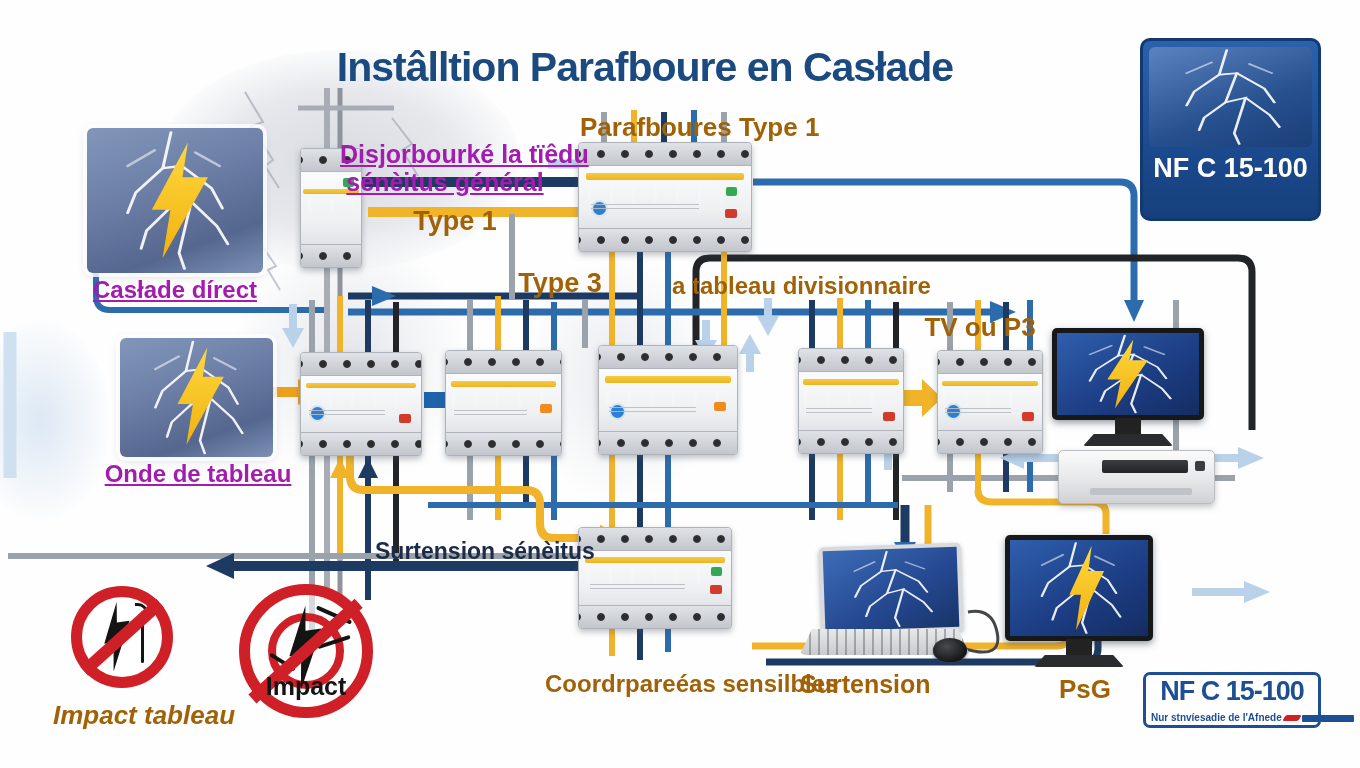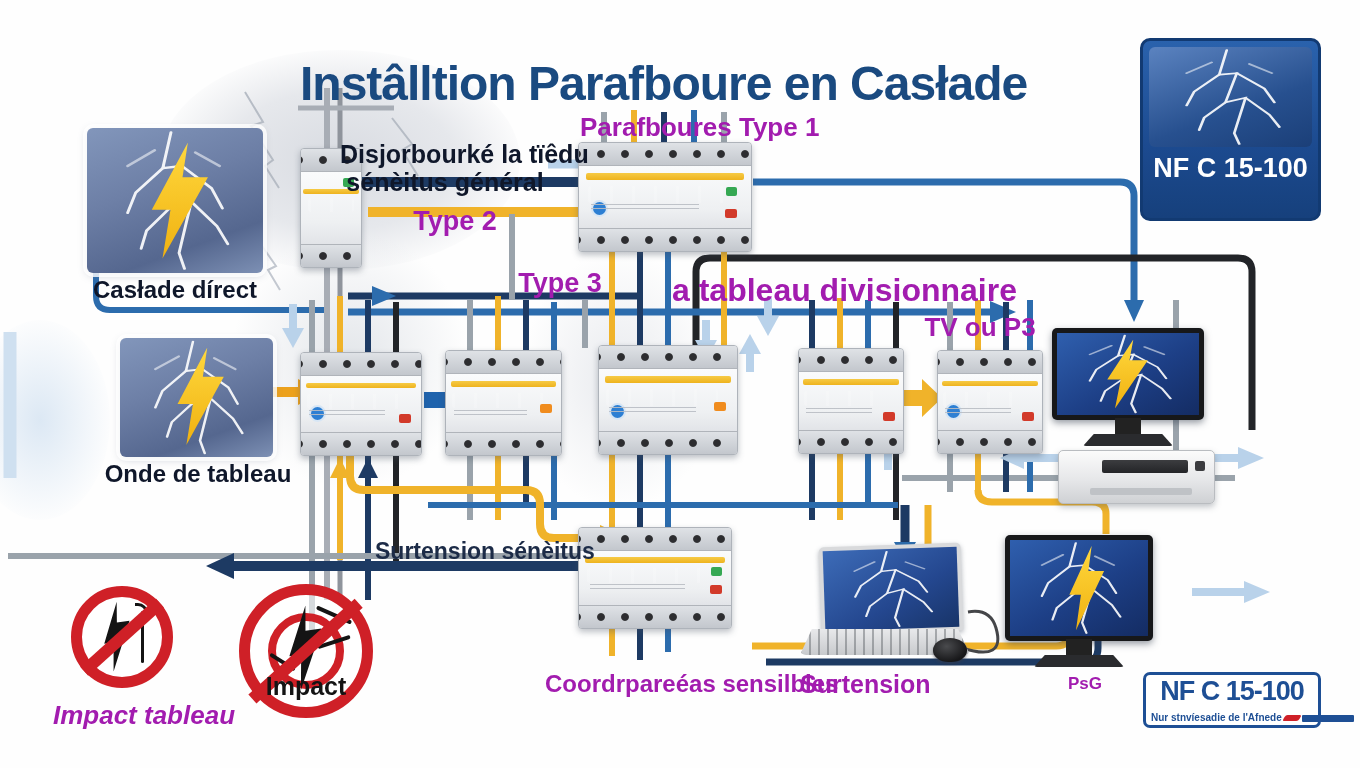--- a/index.html
+++ b/index.html
@@ -13,23 +13,23 @@
   .blob{position:absolute;border-radius:50%;pointer-events:none;}
   .blob.gray1{left:160px;top:50px;width:360px;height:220px;background:radial-gradient(ellipse at center,#d8dbe1 0%,#e6e8ec 45%,rgba(255,255,255,0) 75%);}
   .blob.gray2{left:230px;top:230px;width:240px;height:260px;background:radial-gradient(ellipse at center,#e3e6ea 0%,rgba(255,255,255,0) 70%);}
   .blob.blue1{left:-30px;top:320px;width:140px;height:200px;background:radial-gradient(ellipse at center,#dce8f4 0%,rgba(255,255,255,0) 75%);}
   .blob.gray3{left:520px;top:250px;width:200px;height:260px;background:radial-gradient(ellipse at center,#e8eaee 0%,rgba(255,255,255,0) 70%);}
 
   #wires{position:absolute;left:0;top:0;z-index:1;}
 
   
   .lbl{position:absolute;z-index:5;font-weight:bold;white-space:nowrap;}
-  .title{left:300px;top:56px;width:690px;text-align:center;font-size:48px;letter-spacing:-1px;color:#1a4a80;z-index:6;}
-  .blue-lbl{color:#0f172a;}
-  .blk-lbl{color:#a21caf;}
+  .title{left:300px;top:44px;width:690px;text-align:center;font-size:41px;letter-spacing:-1px;color:#1a4a80;z-index:6;}
+  .blue-lbl{color:#a21caf;text-decoration:underline;}
+  .blk-lbl{color:#a16207;}
 
   
   .storm{position:absolute;border-radius:6px;overflow:hidden;z-index:2;
     background:linear-gradient(160deg,#8296bb 0%,#6d7fa6 40%,#55678f 75%,#7d90b4 100%);
     box-shadow:0 0 0 4px rgba(255,255,255,.8),0 2px 8px rgba(120,130,150,.45);}
   .storm svg.net{position:absolute;left:0;top:0;width:100%;height:100%;}
   .bolt{position:absolute;background:linear-gradient(180deg,#ffd83d,#f0b110);
     clip-path:polygon(64% 0%,10% 58%,38% 58%,26% 100%,94% 30%,56% 30%);
     filter:drop-shadow(0 0 2px rgba(120,80,0,.5));}
 
@@ -441,26 +441,26 @@
         </svg>
     <div class="bolt" style="left:40%;top:6%;width:30%;height:88%;"></div>
   </div>
     </div>
   <div class="neck"></div>
     <div class="foot"></div>
 </div>
 
 <div class="lbl blue-lbl" style="left:340px;top:140px;width:210px;text-align:center;font-size:25px;">Disjorbourké la tïêdu</div>
 <div class="lbl blue-lbl" style="left:340px;top:168px;width:210px;text-align:center;font-size:25px;">sénèitus général</div>
-<div class="lbl blk-lbl" style="left:400px;top:206px;width:110px;text-align:center;font-size:27px;">Type 2</div>
+<div class="lbl blk-lbl" style="left:400px;top:206px;width:110px;text-align:center;font-size:27px;">Type 1</div>
 <div class="lbl blk-lbl" style="left:505px;top:268px;width:110px;text-align:center;font-size:27px;">Type 3</div>
 <div class="lbl blk-lbl" style="left:580px;top:112px;width:180px;text-align:center;font-size:26px;">Parafboures Type 1</div>
-<div class="lbl blk-lbl" style="left:672px;top:272px;width:200px;text-align:left;font-size:32px;font-weight:600;">a tableau divisionnaire</div>
+<div class="lbl blk-lbl" style="left:672px;top:272px;width:200px;text-align:left;font-size:24px;font-weight:600;">a tableau divisionnaire</div>
 <div class="lbl blk-lbl" style="left:905px;top:312px;width:150px;text-align:center;font-size:26px;">TV ou P3</div>
 <div class="lbl" style="left:375px;top:538px;width:200px;text-align:center;font-size:23px;color:#1c2b47;">Surtension sénèitus</div>
 <div class="lbl blk-lbl" style="left:545px;top:670px;width:215px;text-align:center;font-size:24px;font-weight:600;">Coordrpareéas sensilbles</div>
 <div class="lbl blk-lbl" style="left:800px;top:670px;width:120px;text-align:center;font-size:25px;font-weight:700;">Surtension</div>
-<div class="lbl blk-lbl" style="left:1050px;top:674px;width:70px;text-align:center;font-size:17px;font-weight:600;">PsG</div>
+<div class="lbl blk-lbl" style="left:1050px;top:674px;width:70px;text-align:center;font-size:26px;font-weight:600;">PsG</div>
 
 <div class="abs nf-bottom">
   <div class="norm">NF C 15-100</div>
   <div class="sub"><span>Nur stnvíesadie de l'Afnede</span><span class="redmark"></span><span class="bluebar"></span></div>
 </div>
 
 </body></html>

